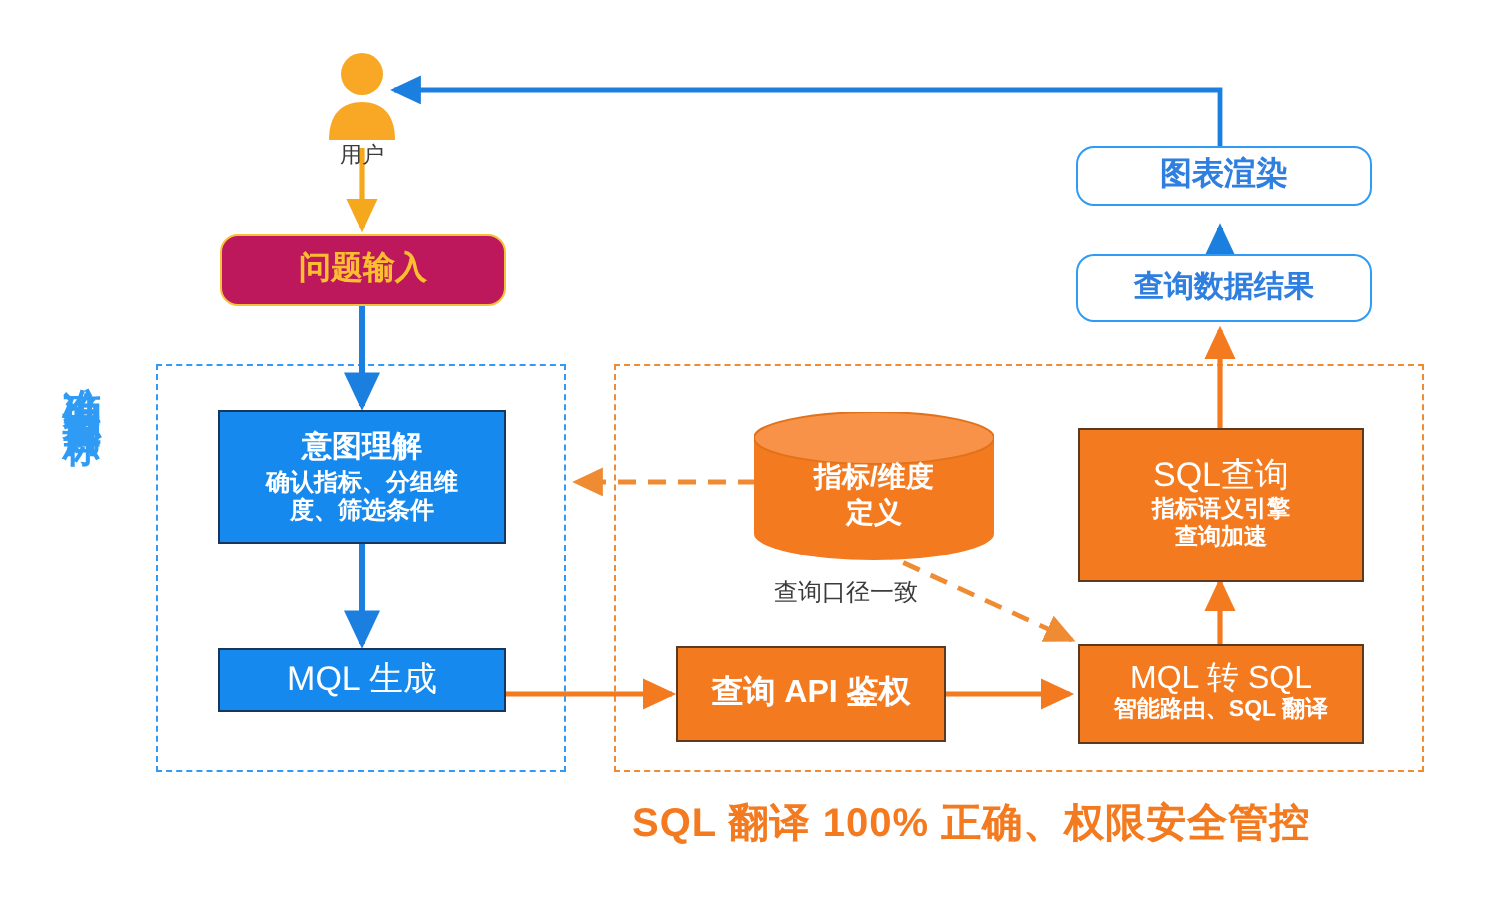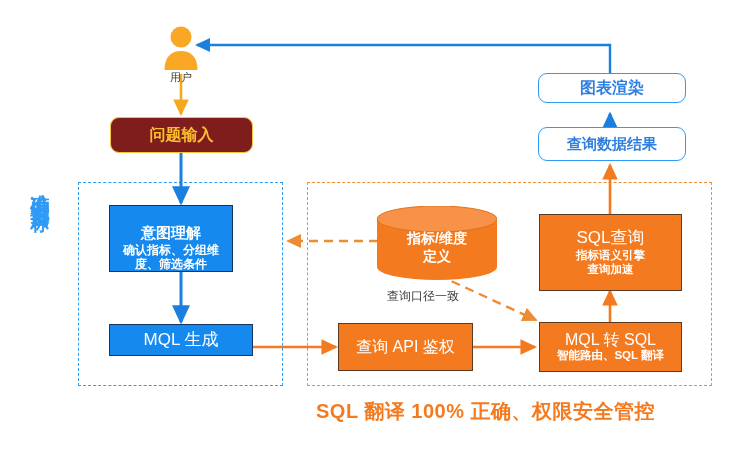--- a/index.html
+++ b/index.html
@@ -36,21 +36,21 @@
   }
   
   .blue-outline{
     background:#ffffff;
     border:1.6px solid #2f9bf5;
     border-radius:9px;
     color:#2f7fe0;
   }
   
   .yellow-outline{
-    background:#7f1d1d;
+    background:#be185d;
     border:1.7px solid #f7c23b;
     border-radius:9px;
     color:#fbbe2e;
   }
   
   .orange-solid{
     background:#f47a20;
     border:1.5px solid #5b3a21;
     color:#ffffff;
   }
@@ -170,21 +170,21 @@
       <circle cx="18" cy="12" r="10.5" fill="#f9a825"></circle>
       <path d="M1.5,45 C1.5,31.5 8.5,26 18,26 C27.5,26 34.5,31.5 34.5,45 Z" fill="#f9a825"></path>
     </svg>
   </div>
   <div class="user-label" style="left:151px;top:70px;">用户</div>
 
   <div class="node yellow-outline" style="left:110px;top:117px;width:143px;height:36px;">
     <span class="title" style="font-size:16px;">问题输入</span>
   </div>
 
-  <div class="node blue-solid" style="left:109px;top:205px;width:124px;height:67px;justify-content:flex-end;">
+  <div class="node blue-solid" style="left:109px;top:205px;width:144px;height:67px;">
     <span class="title" style="font-size:15px;margin-bottom:1px;">意图理解</span>
     <span class="sub" style="font-size:12px;white-space:pre-line;">确认指标、分组维
 度、筛选条件</span>
   </div>
 
   <div class="node blue-solid" style="left:109px;top:324px;width:144px;height:32px;">
     <span class="title" style="font-size:17px;font-weight:normal;">MQL 生成</span>
   </div>
 
 
@@ -196,21 +196,21 @@
     </svg>
     <div class="cyl-text" style="top:24px;">
       <span>指标/维度</span><br>
       <span>定义</span>
     </div>
   </div>
 
   <div class="label lbl-dark" style="left:387px;top:288px;font-size:12px;">查询口径一致</div>
 
   <div class="node orange-solid" style="left:338px;top:323px;width:135px;height:48px;">
-    <span class="title" style="font-size:16px;font-weight:normal;text-align:right;">查询 API 鉴权</span>
+    <span class="title" style="font-size:16px;font-weight:bold;text-align:right;">查询 API 鉴权</span>
   </div>
 
   <div class="node orange-solid" style="left:539px;top:322px;width:143px;height:50px;">
     <span class="title" style="font-size:16px;font-weight:normal;line-height:1.05;">MQL 转 SQL</span>
     <span class="sub" style="font-size:11.5px;">智能路由、SQL 翻译</span>
   </div>
 
   <div class="node orange-solid" style="left:539px;top:214px;width:143px;height:77px;justify-content:center;">
     <span class="title" style="font-size:17px;font-weight:normal;margin-bottom:1px;">SQL查询</span>
     <span class="sub" style="font-size:11.5px;white-space:pre-line;">指标语义引擎

